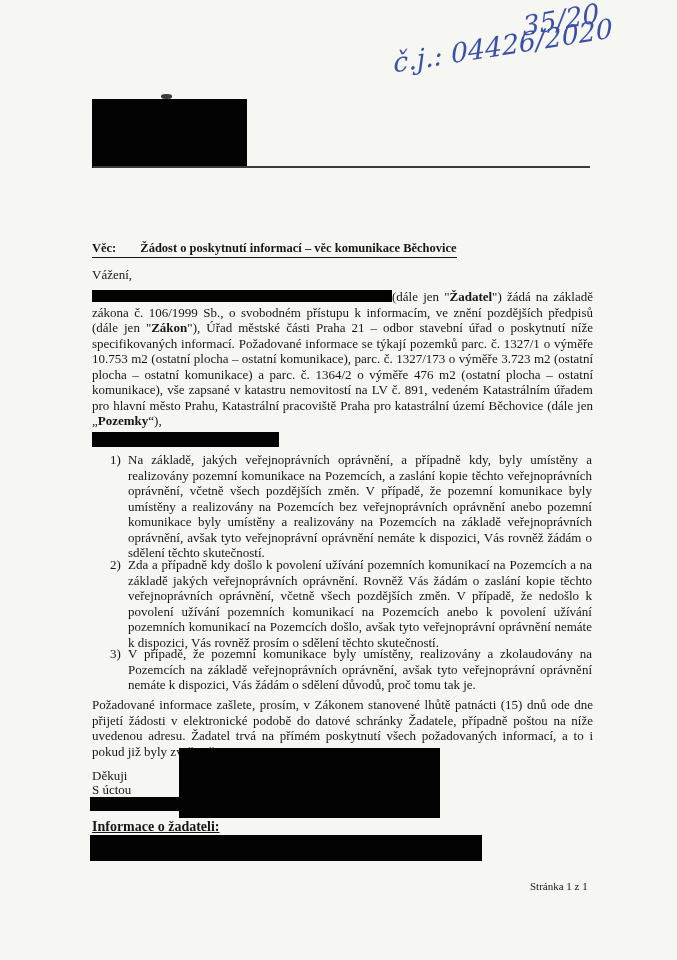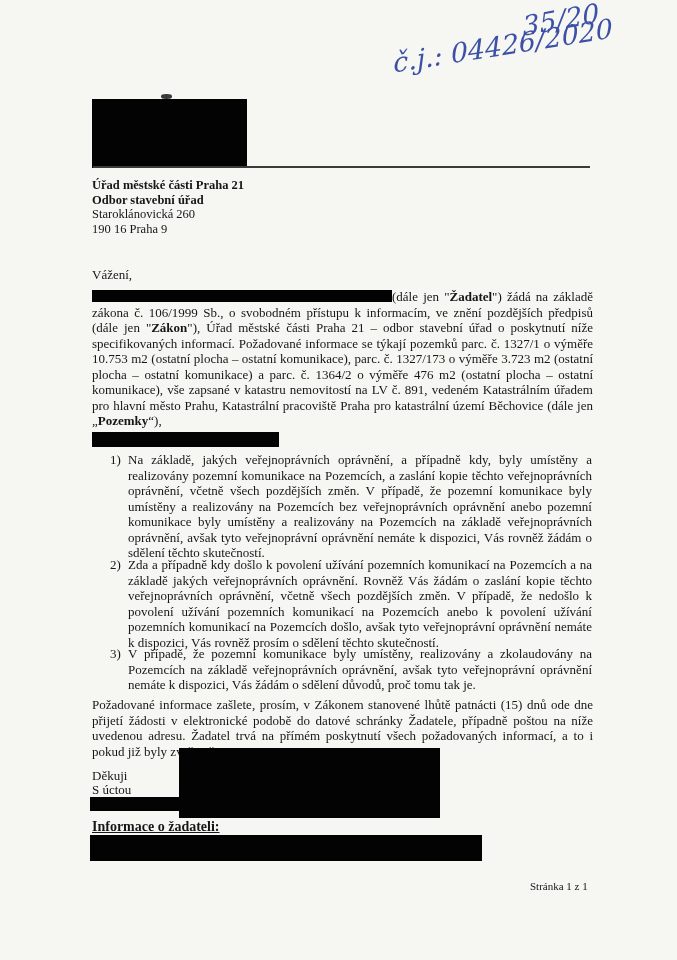--- a/index.html
+++ b/index.html
@@ -73,27 +73,24 @@
 
 <div class="page">
 
   <div class="hw hw1">35/20</div>
   <div class="hw hw2">č.j.: 04426/2020</div>
 
   <div class="smudge"></div>
   <div class="redact redact-top"></div>
   <div class="rule"></div>
 
-  <div class="abs recipient">
-    <div class="b">Úřad městské části Praha 21</div>
-    <div class="b">Odbor stavební úřad</div>
-    <div>Staroklánovická 260</div>
-    <div>190 16 Praha 9</div>
+
+  <div class="abs subject">
+    <span class="lbl">Věc:</span><span>Žádost o poskytnutí informací – věc komunikace Běchovice</span>
   </div>
-
 
   <div class="abs body-text salutation">Vážení,</div>
 
   <div class="abs body-text para1">
     <span class="redact-inline"></span><span>(dále jen "</span><b>Žadatel</b><span>") žádá na základě zákona č. 106/1999 Sb., o svobodném přístupu k informacím, ve znění pozdějších předpisů (dále jen "</span><b>Zákon</b><span>"), Úřad městské části Praha 21 – odbor stavební úřad o poskytnutí níže specifikovaných informací. Požadované informace se týkají pozemků parc. č. 1327/1 o výměře 10.753 m2 (ostatní plocha – ostatní komunikace), parc. č. 1327/173 o výměře 3.723 m2 (ostatní plocha – ostatní komunikace) a parc. č. 1364/2 o výměře 476 m2 (ostatní plocha – ostatní komunikace), vše zapsané v katastru nemovitostí na LV č. 891, vedeném Katastrálním úřadem pro hlavní město Prahu, Katastrální pracoviště Praha pro katastrální území Běchovice (dále jen „</span><b>Pozemky</b><span>“),</span>
     <span class="redact-mid"></span>
   </div>
 
 
   <div class="abs body-text list-item item1">

